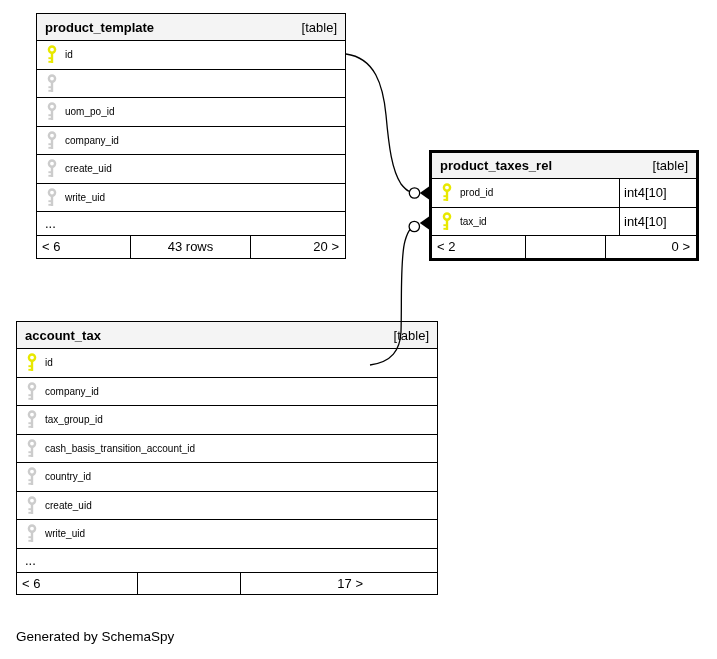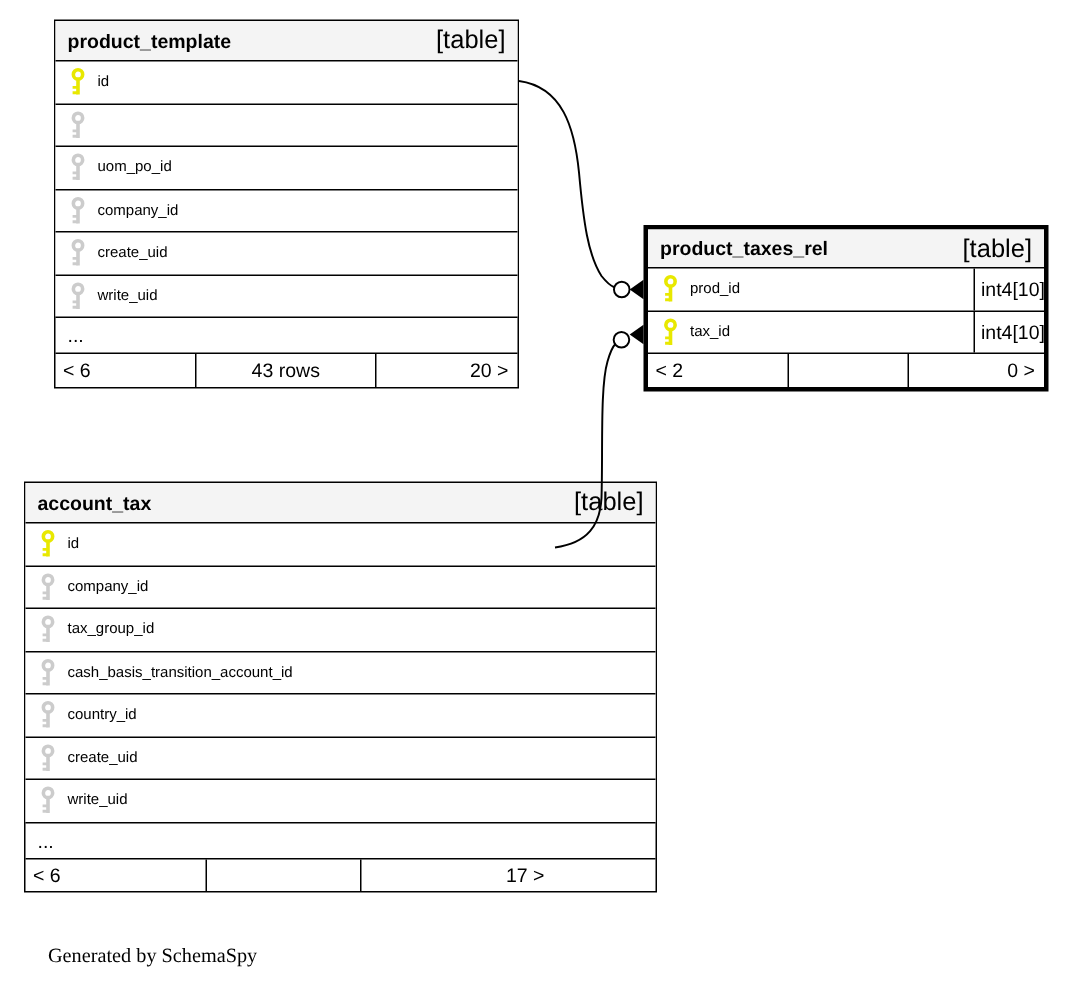--- a/index.html
+++ b/index.html
@@ -13,47 +13,47 @@
     position:absolute;border:1.5px solid #000;background:#fff;
     box-sizing:border-box;font-size:13px;
   }
   .db-table.emphasized{border-width:3.5px;}
   .tbl-header{
     height:26px;padding:0 8px;background:#f4f4f4;
     display:flex;justify-content:space-between;align-items:center;gap:36px;
   }
   .emphasized .tbl-header{height:25px;}
   .tbl-name{font-weight:bold;font-size:13px;}
-  .tbl-kind{font-size:17px;}
+  .tbl-kind{font-size:13px;}
   .tbl-row{
     height:27.5px;border-top:1.5px solid #000;background:#fff;
     display:flex;align-items:center;
   }
   .key-icon{margin-left:9px;margin-right:8px;flex:0 0 auto;display:block;}
   .col-name{flex:1;font-size:10px;white-space:nowrap;}
   .type-cell{
     border-left:1.5px solid #000;height:100%;box-sizing:border-box;
-    display:flex;align-items:center;padding-left:4px;width:47px;
+    display:flex;align-items:center;padding-left:4px;width:77px;
     font-size:13px;flex:0 0 auto;margin-left:37px;
   }
   .tbl-ellipsis{
     height:23px;border-top:1.5px solid #000;
     display:flex;align-items:center;padding:0 8px;font-size:13px;
   }
   .tbl-footer{height:21.5px;border-top:1.5px solid #000;display:flex;}
   .footer-cell{
     display:flex;align-items:center;box-sizing:border-box;
     font-size:13px;white-space:nowrap;
   }
   .footer-cell.c1{justify-content:flex-start;padding-left:5px;}
   .footer-cell.c2{justify-content:center;border-left:1.5px solid #000;}
   .footer-cell.c3{justify-content:flex-end;padding-right:5px;border-left:1.5px solid #000;}
   #rel-overlay{position:absolute;inset:0;pointer-events:none;}
   .generated-note{
-    position:absolute;left:32px;top:629px;font-size:13.5px;color:#000;font-family:Liberation Serif, serif;
+    position:absolute;left:16px;top:629px;font-size:13.5px;color:#000;
   }
 </style>
 </head>
 <body>
 
 <div id="diagram">
     <div class="db-table" style="left: 36px; top: 13px; width: 310px;">
       <div class="tbl-header">
         <span class="tbl-name">product_template</span>
         <span class="tbl-kind">[table]</span>

